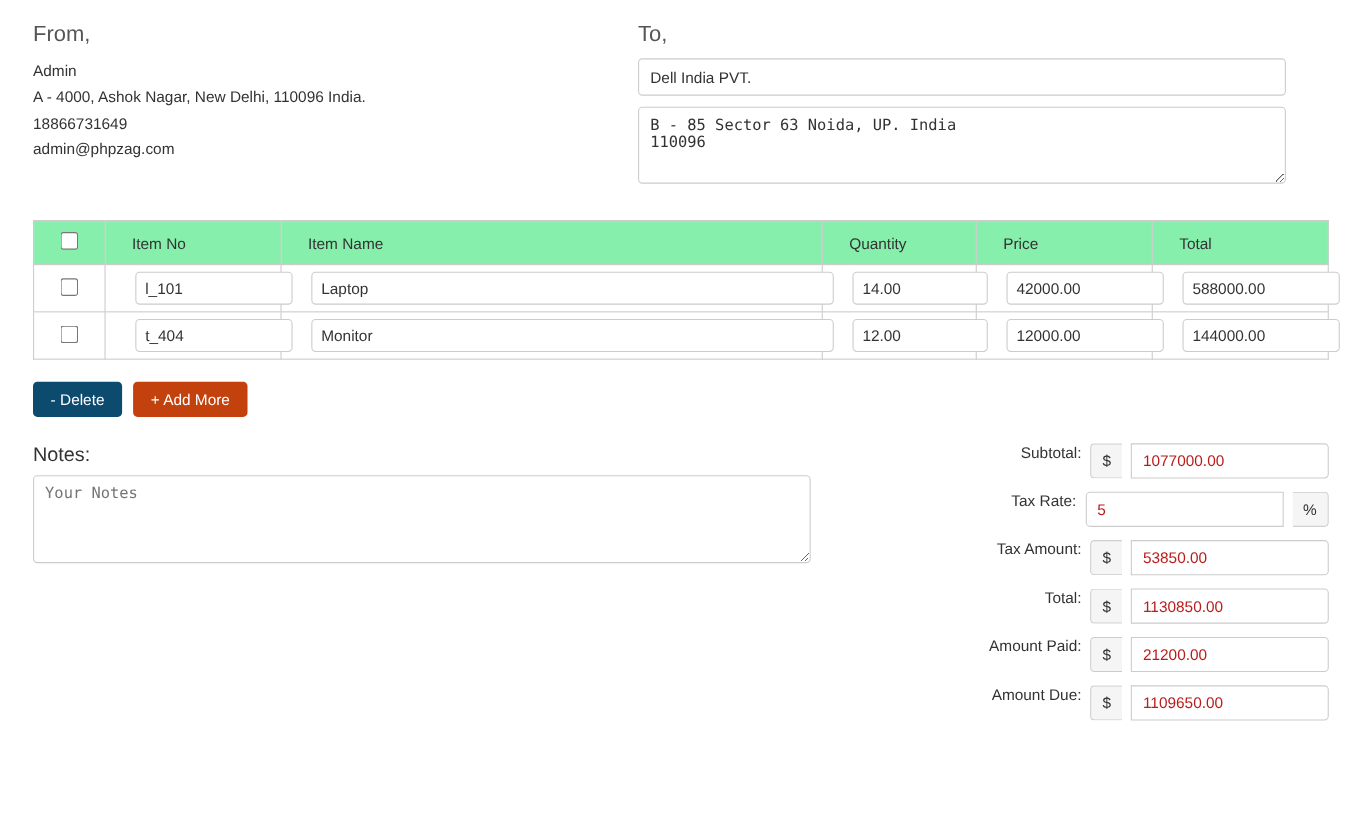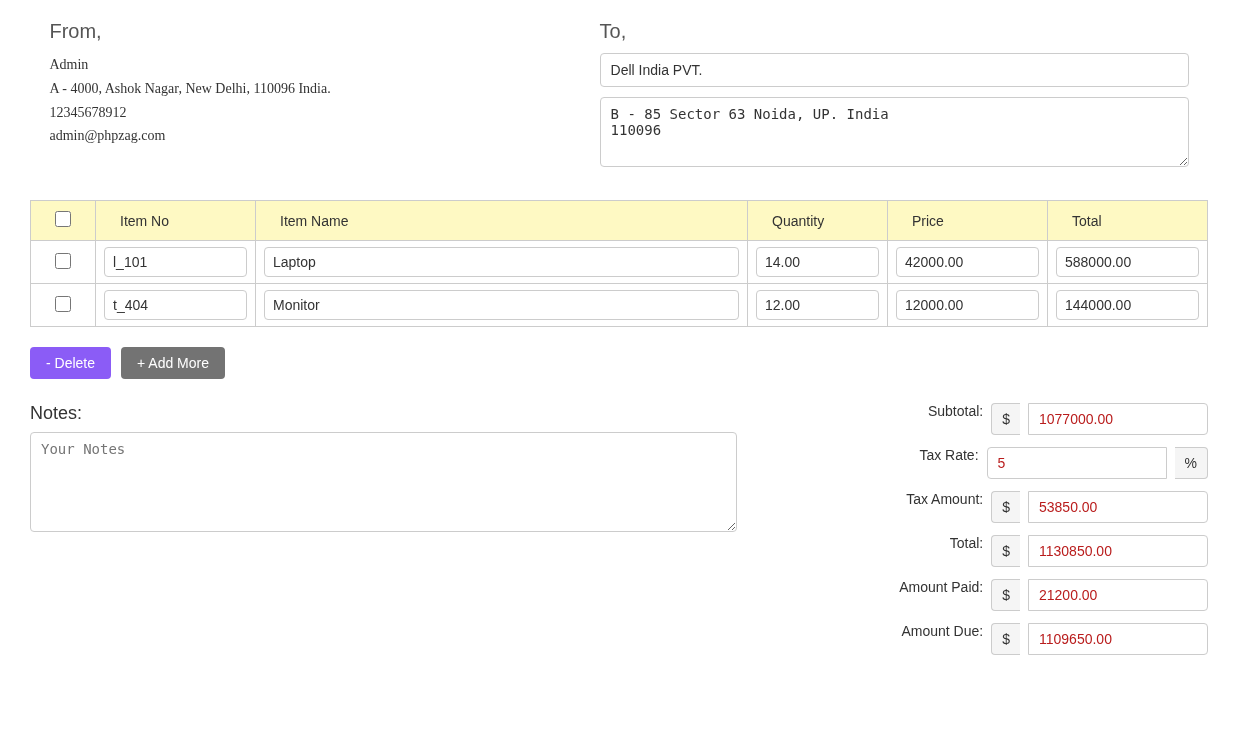--- a/index.html
+++ b/index.html
@@ -5,32 +5,32 @@
     * { box-sizing: border-box; margin: 0; padding: 0; }
     body {
       font-family: Arial, sans-serif;
       font-size: 14px;
       background: #fff;
       color: #333;
       padding: 20px 30px;
     }
     .top-section {
       display: flex;
-      justify-content: center;
+      justify-content: flex-start;
       margin-bottom: 30px;
       gap: 20px;
     }
     .from-section { flex: 0 0 45%; }
     .to-section { flex: 0 0 50%; }
     .section-label {
       font-size: 20px;
       color: #555;
       margin-bottom: 10px;
     }
-    .from-info { line-height: 1.7; color: #333; font-size: 14px; font-family: Liberation Serif, serif; }
+    .from-info { line-height: 1.7; color: #333; font-size: 14px; }
     .to-input {
       width: 100%;
       border: 1px solid #ccc;
       border-radius: 4px;
       padding: 8px 10px;
       font-size: 14px;
       margin-bottom: 10px;
       outline: none;
       color: #333;
     }
@@ -48,80 +48,81 @@
     .table-section { margin-bottom: 20px; }
     table {
       width: 100%;
       border-collapse: collapse;
       border: 1px solid #ccc;
     }
     thead tr th {
       border: 1px solid #ccc;
       padding: 10px 24px;
       text-align: left;
-      background: #fef9c3;
+      background: #86efac;
       font-weight: normal;
       font-size: 14px;
       color: #333;
     }
     thead tr th:first-child { width: 40px; text-align: center; }
     tbody tr td {
       border: 1px solid #ccc;
       padding: 6px 8px;
       vertical-align: middle;
     }
     tbody tr td:first-child { text-align: center; width: 40px; }
     .cell-input {
       width: 100%;
       border: 1px solid #ccc;
       border-radius: 4px;
       padding: 6px 8px;
       font-size: 14px;
       outline: none;
       color: #333;
+      margin-left: 19px;
     }
     .th-checkbox, .td-checkbox {
       width: 16px;
       height: 16px;
       cursor: pointer;
     }
     .col-itemno { width: 160px; }
     .col-itemname { }
     .col-qty { width: 140px; }
     .col-price { width: 160px; }
     .col-total { width: 160px; }
     .actions { display: flex; gap: 10px; margin-bottom: 24px; }
     .btn-delete {
-      background: #8b5cf6;
+      background: #0c4a6e;
       color: #fff;
       border: none;
       border-radius: 4px;
       padding: 8px 16px;
       font-size: 14px;
       cursor: pointer;
     }
     .btn-add {
-      background: #737373;
+      background: #c2410c;
       color: #fff;
       border: none;
       border-radius: 4px;
       padding: 8px 16px;
       font-size: 14px;
       cursor: pointer;
     }
     .bottom-section {
       display: flex;
       justify-content: space-between;
       align-items: flex-start;
     }
     .notes-section { flex: 0 0 60%; }
     .notes-label { font-size: 18px; color: #333; margin-bottom: 8px; }
     .notes-textarea {
       width: 100%;
-      height: 100px;
+      height: 80px;
       border: 1px solid #ccc;
       border-radius: 4px;
       padding: 8px 10px;
       font-size: 14px;
       color: #999;
       outline: none;
       resize: vertical;
     }
     .save-btn {
       margin-top: 24px;
@@ -181,21 +182,21 @@
   </style>
 </head>
 <body>
 
 <div class="top-section">
   <div class="from-section">
     <div class="section-label">From,</div>
     <div class="from-info">
       <div>Admin</div>
       <div>A - 4000, Ashok Nagar, New Delhi, 110096 India.</div>
-      <div>12345678912</div>
+      <div>18866731649</div>
       <div>admin@phpzag.com</div>
     </div>
   </div>
   <div class="to-section">
     <div class="section-label">To,</div>
     <input class="to-input" type="text" value="Dell India PVT." style="">
     <textarea class="to-textarea" style="">B - 85 Sector 63 Noida, UP. India
 110096</textarea>
   </div>
 </div>

